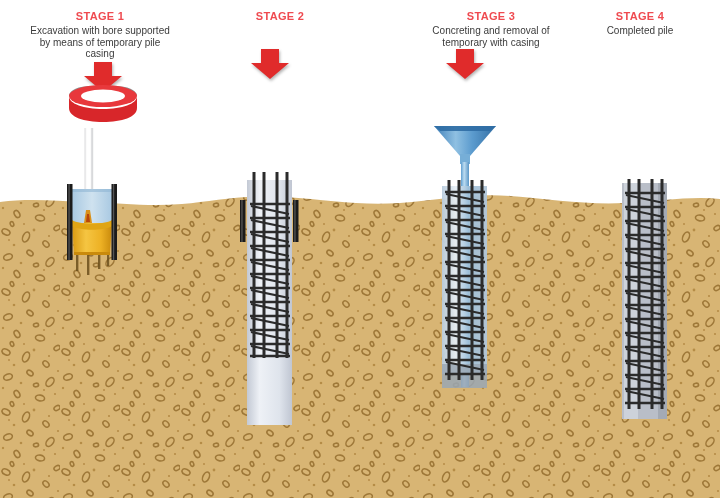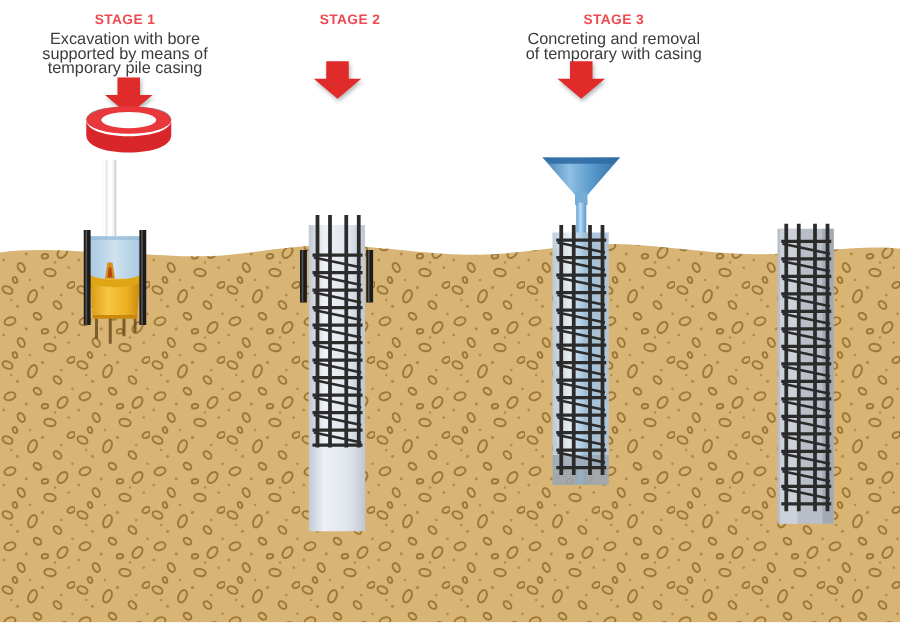--- a/index.html
+++ b/index.html
@@ -11,21 +11,21 @@
   }
   #stage{position:absolute;left:0;top:0;width:720px;height:498px;}
 
   
   .caption{position:absolute;text-align:center;width:150px;}
   .caption .ttl{
     color:#ef4a50;font-weight:bold;font-size:11px;letter-spacing:.3px;
     margin:0 0 3px 0;line-height:11px;
   }
   .caption .desc{
-    color:#3b3b3b;font-size:13px;line-height:11.5px;margin:0;
+    color:#3b3b3b;font-size:10px;line-height:11.5px;margin:0;
   }
   #cap1{left:25px;top:11px;}
   #cap2{left:205px;top:11px;}
   #cap3{left:396px;top:11px;margin-left:20px;}
   #cap4{left:565px;top:11px;}
 
   
   #ground{position:absolute;left:0;top:188px;width:720px;height:310px;}
 
   
@@ -94,20 +94,24 @@
     <p class="ttl">STAGE 1</p>
     <p class="desc">Excavation with bore supported by means of temporary pile casing</p>
   </div>
   <div class="caption" id="cap2">
     <p class="ttl">STAGE 2</p>
   </div>
   <div class="caption" id="cap3">
     <p class="ttl">STAGE 3</p>
     <p class="desc">Concreting and removal of temporary with casing</p>
   </div>
+  <div class="caption" id="cap4">
+    <p class="ttl">STAGE 4</p>
+    <p class="desc">Completed pile</p>
+  </div>
 
   <svg id="collar" width="92" height="66" viewBox="0 0 92 66">
     <g class="arrow">
       <path d="M37,2 h18 v14 h10 L46,32 L27,16 h10 Z" fill="#e02b2b"></path>
     </g>
     <g>
       <path d="M12,36 C12,30 22,26 34,26 L34,33 C26,33 20,35 20,38 Z" fill="#8c8c8c"></path>
       <path d="M80,36 C80,30 70,26 58,26 L58,33 C66,33 72,35 72,38 Z" fill="#8c8c8c"></path>
       <path d="M12,36 L12,48 C12,57 27,62 46,62 C65,62 80,57 80,48 L80,36
                C80,44 65,49 46,49 C27,49 12,44 12,36 Z" fill="#d8262a"></path>

